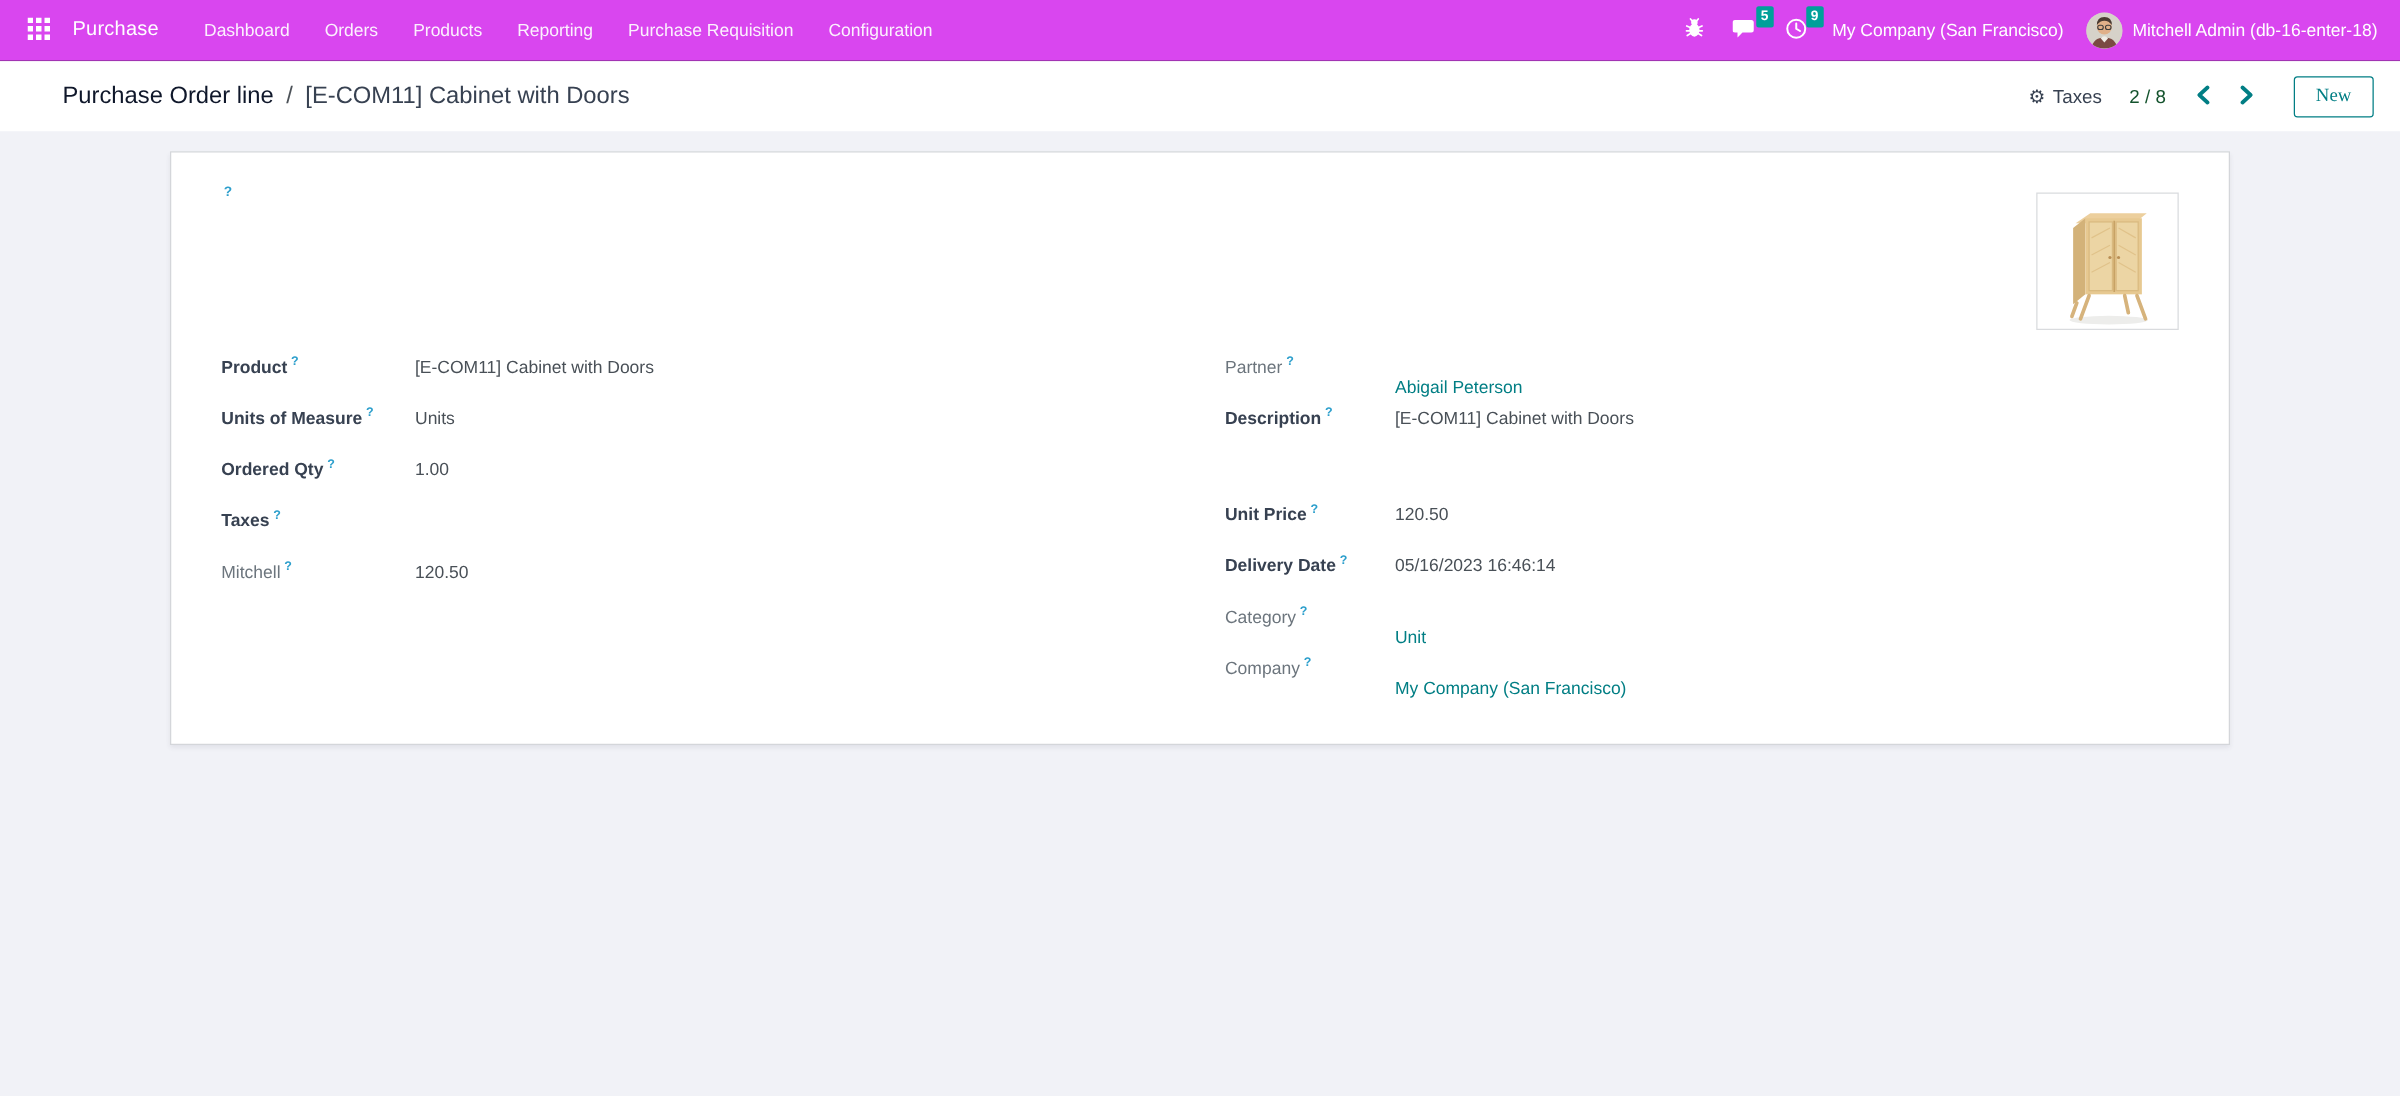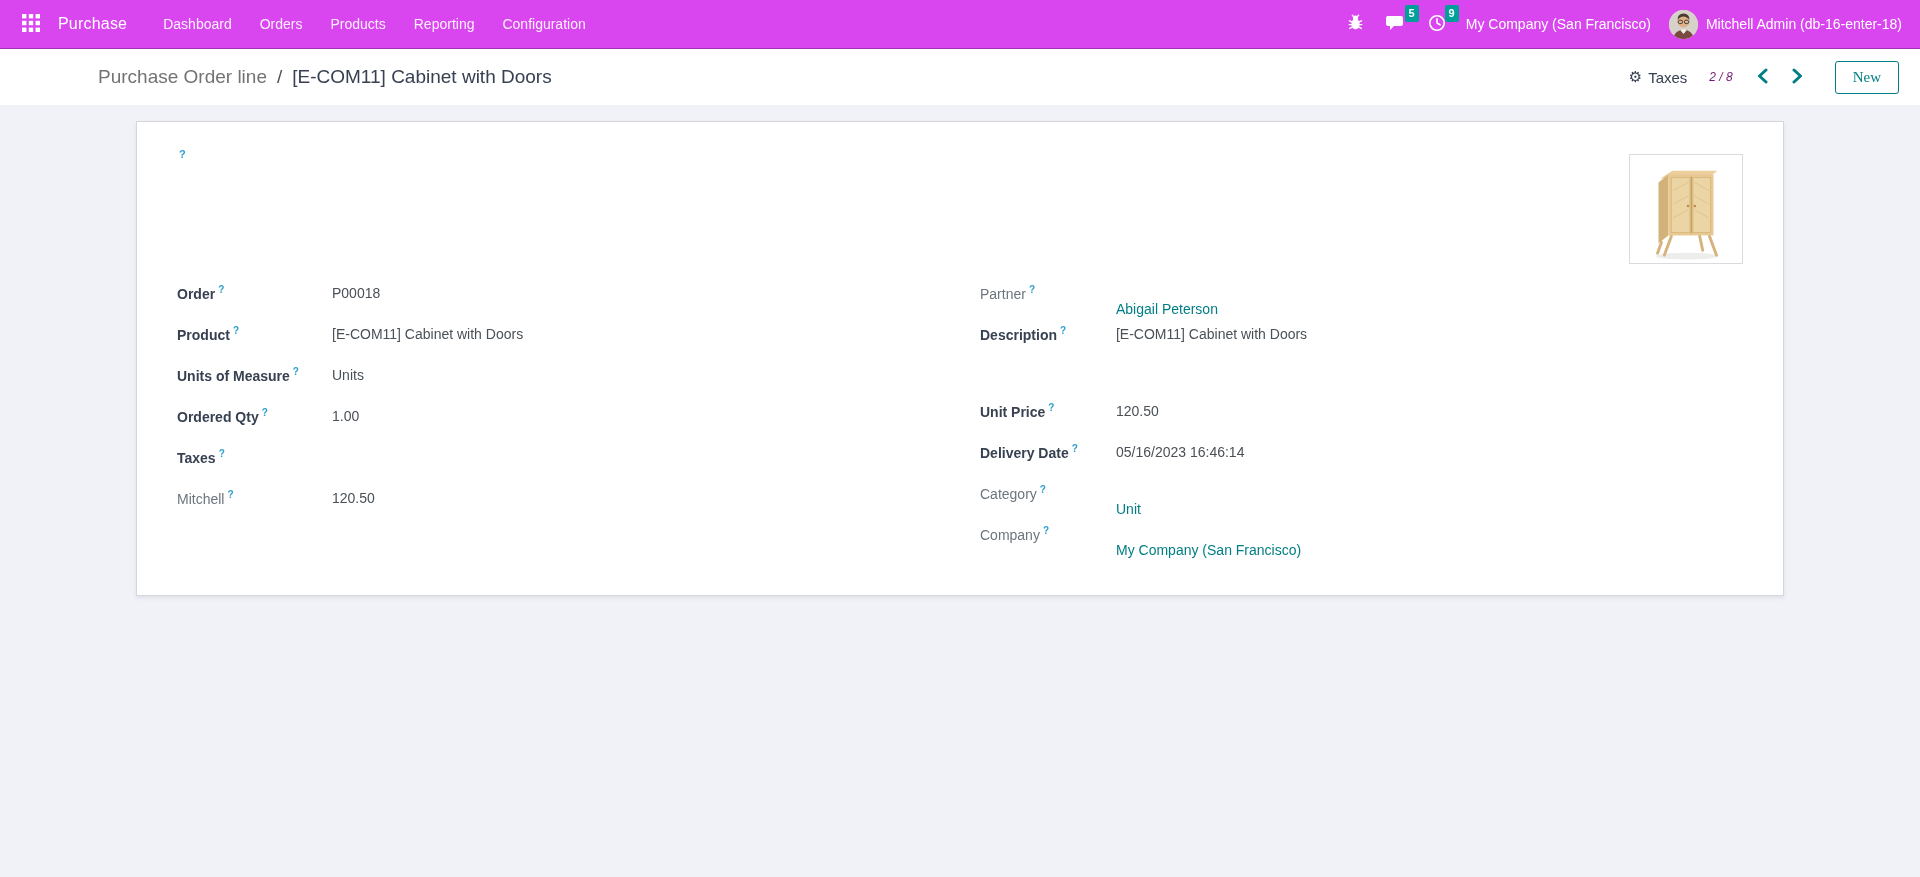--- a/index.html
+++ b/index.html
@@ -14,27 +14,27 @@
   .nav-right { display:flex; align-items:center; gap:18px; height:100%; }
   .icon-btn { position:relative; background:none; border:none; cursor:pointer; display:flex; align-items:center; padding:2px; }
   .badge { position:absolute; top:-7px; right:-11px; background:#00a09a; color:#fff; font-size:11px; line-height:1; padding:3px 4px; border-radius:2px; font-weight:700; }
   .nav-text { color:#fff; font-size:14px; cursor:pointer; white-space:nowrap; }
   .avatar { width:29px; height:29px; border-radius:50%; overflow:hidden; flex:0 0 auto; background:#d8d3cc; cursor:pointer; }
   .user-group { display:flex; align-items:center; gap:8px; cursor:pointer; }
 
   
   .control-panel { height:56px; background:#fff; display:flex; align-items:center; justify-content:space-between; padding:0 21px 0 50px; }
   .breadcrumb { font-size:19px; display:flex; align-items:center; gap:10px; }
-  .bc-link { color:#737373; text-decoration:none; cursor:pointer;margin-left:48px; }
+  .bc-link { color:#0f172a; text-decoration:none; cursor:pointer; }
   .bc-sep { color:#4c5258; }
   .bc-current { color:#374151; }
   .cp-right { display:flex; align-items:center; gap:22px; }
   .action-btn { display:flex; align-items:center; gap:6px; background:none; border:none; font-size:15px; color:#374151; cursor:pointer; font-family:inherit; }
   .gear-glyph { font-size:15px; color:#374151; }
-  .pager { font-size:12px; color:#701a75; cursor:pointer;font-style:italic; }
+  .pager { font-size:15px; color:#14532d; cursor:pointer; }
   .pg-btns { display:flex; align-items:center; gap:20px; margin-right:8px; }
   .chev-btn { background:none; border:none; cursor:pointer; display:flex; align-items:center; padding:2px; }
   .new-btn { background:#fff; border:1px solid #017e84; color:#017e84; font-size:15px; padding:7px 17px; border-radius:3px; cursor:pointer; font-family:Liberation Serif, serif; }
 
   
   .main { padding-top:16px; height:772px; }
   .card { position:relative; margin-left:136px; width:1648px; height:475px; background:#fff; border:1px solid #d4d6da; box-shadow:0 2px 4px rgba(60,60,80,.09); }
   .title-help { position:absolute; left:42px; top:26px; color:#2d9fcc; font-size:11px; font-weight:700; cursor:default; }
   .product-box { position:absolute; top:32px; right:40px; width:114px; height:110px; background:#fff; border:1px solid #d9dbde; display:flex; align-items:center; justify-content:center; }
   .form-grid { display:flex; padding:0 40px; margin-top:150px; }
@@ -69,20 +69,21 @@
               <rect x="13.6" y="13.6" width="4.4" height="4.4"></rect>
           </g>
         </svg>
       </span>
     </button>
     <span class="brand">Purchase</span>
     <a class="menu-item">Dashboard</a>
     <a class="menu-item">Orders</a>
     <a class="menu-item">Products</a>
     <a class="menu-item">Reporting</a>
+    <a class="menu-item">Purchase Requisition</a>
     <a class="menu-item">Configuration</a>
   </div>
   <div class="nav-right">
     <button class="icon-btn">
       <span>
         <svg width="17" height="17" viewBox="0 0 17 17" fill="none" stroke="#ffffff" stroke-width="1.4" stroke-linecap="round">
           <ellipse cx="8.5" cy="10" rx="3.4" ry="4.6" fill="#ffffff"></ellipse>
           <circle cx="8.5" cy="4" r="1.9" fill="#ffffff"></circle>
           <line x1="6.6" y1="2.6" x2="5.4" y2="1.2"></line>
             <line x1="10.4" y1="2.6" x2="11.6" y2="1.2"></line>
@@ -193,24 +194,20 @@
             <line x1="70" y1="85" x2="73" y2="99"></line>
           </g>
         </svg>
       </span>
     </div>
 
     <div class="form-grid">
 
       <div class="col left">
         <div class="frow">
-          <div class="lbl"><span>Order</span><sup class="help">?</sup></div>
-          <div class="val">P00018</div>
-        </div>
-        <div class="frow">
           <div class="lbl"><span>Product</span><sup class="help">?</sup></div>
           <div class="val">[E-COM11] Cabinet with Doors</div>
         </div>
         <div class="frow">
           <div class="lbl"><span>Units of Measure</span><sup class="help">?</sup></div>
           <div class="val">Units</div>
         </div>
         <div class="frow">
           <div class="lbl"><span>Ordered Qty</span><sup class="help">?</sup></div>
           <div class="val">1.00</div>

